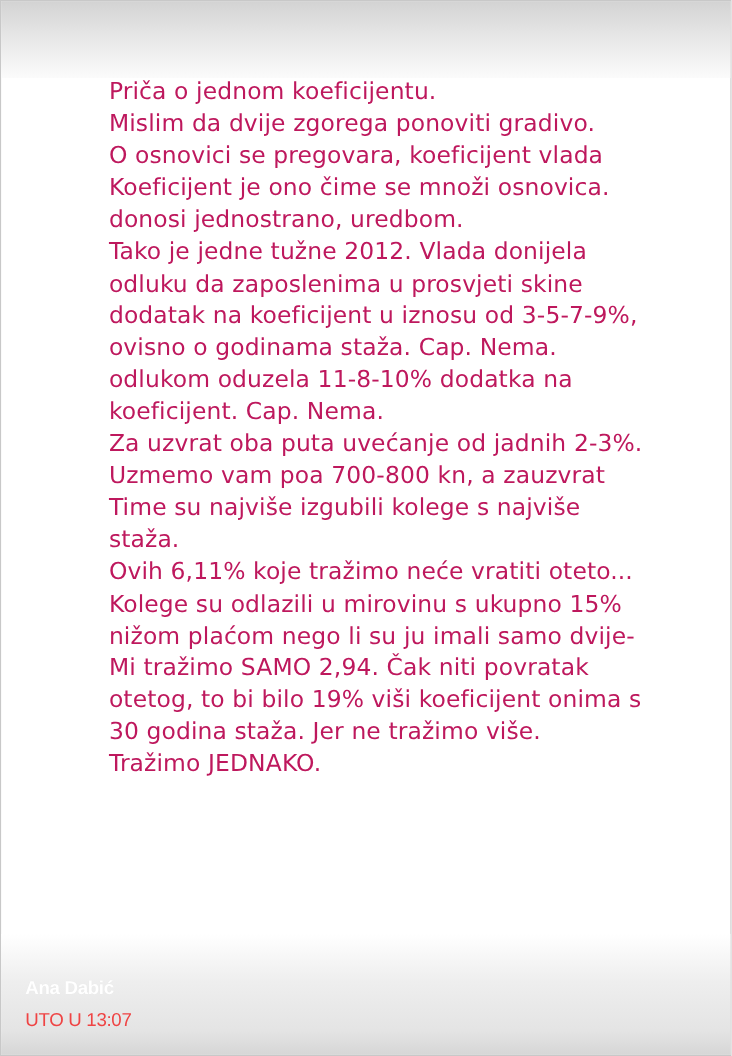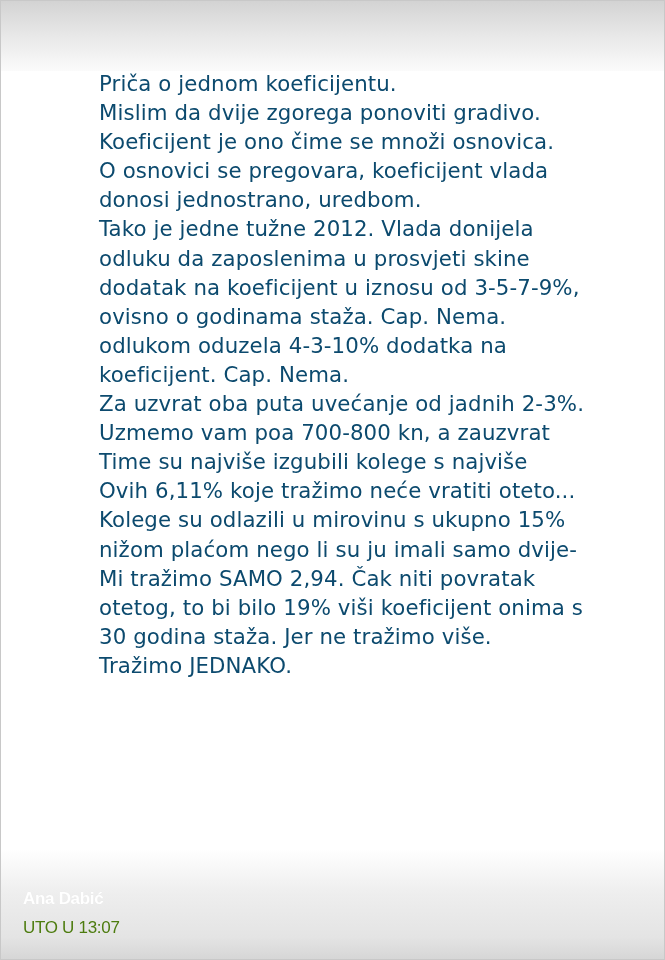--- a/index.html
+++ b/index.html
@@ -33,21 +33,21 @@
       left: 0; bottom: 0;
       width: 100%;
       height: 110px;
       background: linear-gradient(to bottom, #ffffff 0%, #eeeeee 40%, #e4e4e4 80%, #d6d6d6 100%);
     }
     .post-body {
       position: absolute;
       left: 98px;
       top: 68px;
       width: 560px;
-      color: #0c4a6e;
+      color: #be185d;
       font-size: 21.3px;
       line-height: 29.1px;
       letter-spacing: 0.1px;
     }
     .post-line {
       display: block;
       white-space: nowrap;
     }
     .author-block {
       position: absolute;
@@ -60,48 +60,49 @@
       font-family: "Liberation Sans", sans-serif;
       font-weight: bold;
       font-size: 17px;
       line-height: 22px;
       letter-spacing: -0.3px;
       text-shadow: 0 0 1px rgba(0,0,0,0.05);
     }
     .post-time {
       display: block;
       margin-top: 7px;
-      color: #4d7c0f;
+      color: #ef4444;
       font-family: "Liberation Sans", sans-serif;
       font-size: 17px;
       line-height: 22px;
       letter-spacing: -0.3px;
     }
   </style>
 </head>
 <body>
 
 <div class="frame">
   <div class="top-gradient"></div>
 
   <div class="post-body">
     <span class="post-line">Priča o jednom koeficijentu.</span>
     <span class="post-line">Mislim da dvije zgorega ponoviti gradivo.</span>
+    <span class="post-line">O osnovici se pregovara, koeficijent vlada</span>
     <span class="post-line">Koeficijent je ono čime se množi osnovica.</span>
-    <span class="post-line">O osnovici se pregovara, koeficijent vlada</span>
     <span class="post-line">donosi jednostrano, uredbom.</span>
     <span class="post-line">Tako je jedne tužne 2012. Vlada donijela</span>
     <span class="post-line">odluku da zaposlenima u prosvjeti skine</span>
     <span class="post-line">dodatak na koeficijent u iznosu od 3-5-7-9%,</span>
     <span class="post-line">ovisno o godinama staža. Cap. Nema.</span>
-    <span class="post-line">odlukom oduzela 4-3-10% dodatka na</span>
+    <span class="post-line">odlukom oduzela 11-8-10% dodatka na</span>
     <span class="post-line">koeficijent. Cap. Nema.</span>
     <span class="post-line">Za uzvrat oba puta uvećanje od jadnih 2-3%.</span>
     <span class="post-line">Uzmemo vam poa 700-800 kn, a zauzvrat</span>
     <span class="post-line">Time su najviše izgubili kolege s najviše</span>
+    <span class="post-line">staža.</span>
     <span class="post-line">Ovih 6,11% koje tražimo neće vratiti oteto...</span>
     <span class="post-line">Kolege su odlazili u mirovinu s ukupno 15%</span>
     <span class="post-line">nižom plaćom nego li su ju imali samo dvije-</span>
     <span class="post-line">Mi tražimo SAMO 2,94. Čak niti povratak</span>
     <span class="post-line">otetog, to bi bilo 19% viši koeficijent onima s</span>
     <span class="post-line">30 godina staža. Jer ne tražimo više.</span>
     <span class="post-line">Tražimo JEDNAKO.</span>
   </div>
 
   <div class="bottom-gradient"></div>

